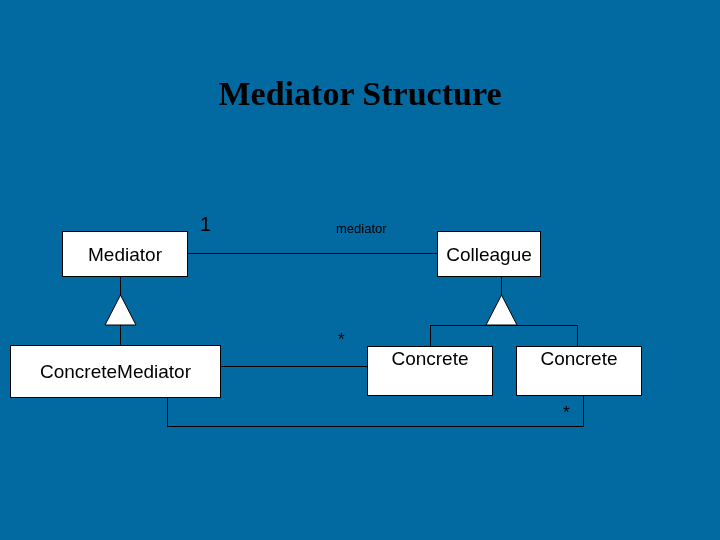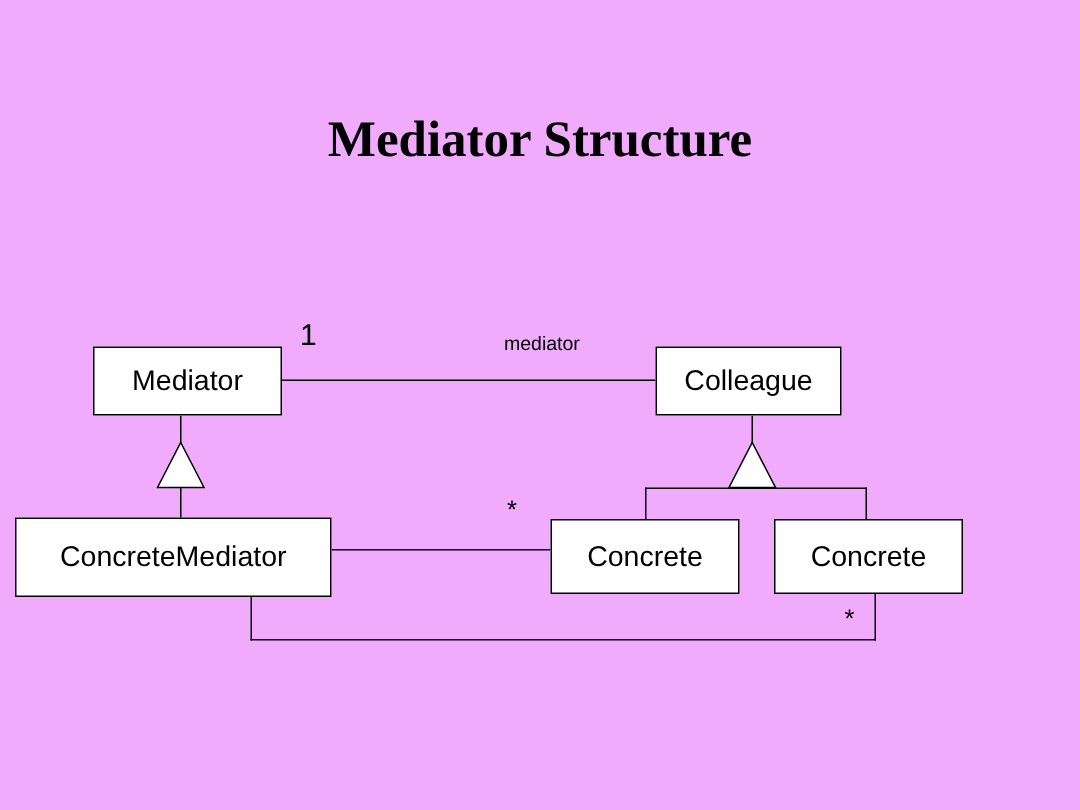--- a/index.html
+++ b/index.html
@@ -5,21 +5,21 @@
 <style>
   html, body {
     margin: 0;
     padding: 0;
     background: #ffffff;
   }
   #slide {
     position: relative;
     width: 720px;
     height: 540px;
-    background: #f0abfc;
+    background: #0369a1;
     overflow: hidden;
     font-family: "Liberation Sans", sans-serif;
   }
   #slide-title {
     position: absolute;
     left: 0;
     top: 74px;
     width: 720px;
     text-align: center;
     font-family: "Liberation Serif", serif;
@@ -39,21 +39,21 @@
     font-size: 19px;
     line-height: 23px;
     display: flex;
     align-items: center;
     justify-content: center;
     text-align: center;
     z-index: 3;
   }
   .uml-box.two-line {
     flex-direction: column;
-    justify-content: center;
+    justify-content: flex-start;
   }
   .uml-box .ln {
     display: block;
     white-space: nowrap;
   }
   .edge {
     position: absolute;
     background: #000000;
     z-index: 1;
   }
@@ -110,21 +110,21 @@
   <div class="edge h" style="left:221px; top:366px; width:146px;"></div>
 
   <div class="edge v" style="left:167px; top:389px; height:38px;"></div>
   <div class="edge h" style="left:167px; top:426px; width:417px;"></div>
   <div class="edge v" style="left:583px; top:396px; height:31px;"></div>
 
   <div class="uml-box" style="left:62px; top:231px; width:126px; height:46px;">
     <span class="ln">Mediator</span>
   </div>
 
-  <div class="uml-box" style="left:437px; top:231px; width:124px; height:46px;">
+  <div class="uml-box" style="left:437px; top:231px; width:104px; height:46px;">
     <span class="ln">Colleague</span>
   </div>
 
   <div class="uml-box" style="left:10px; top:345px; width:211px; height:53px;">
     <span class="ln">ConcreteMediator</span>
   </div>
 
   <div class="uml-box two-line" style="left:367px; top:346px; width:126px; height:50px;">
     <span class="ln">Concrete</span>
   </div>

